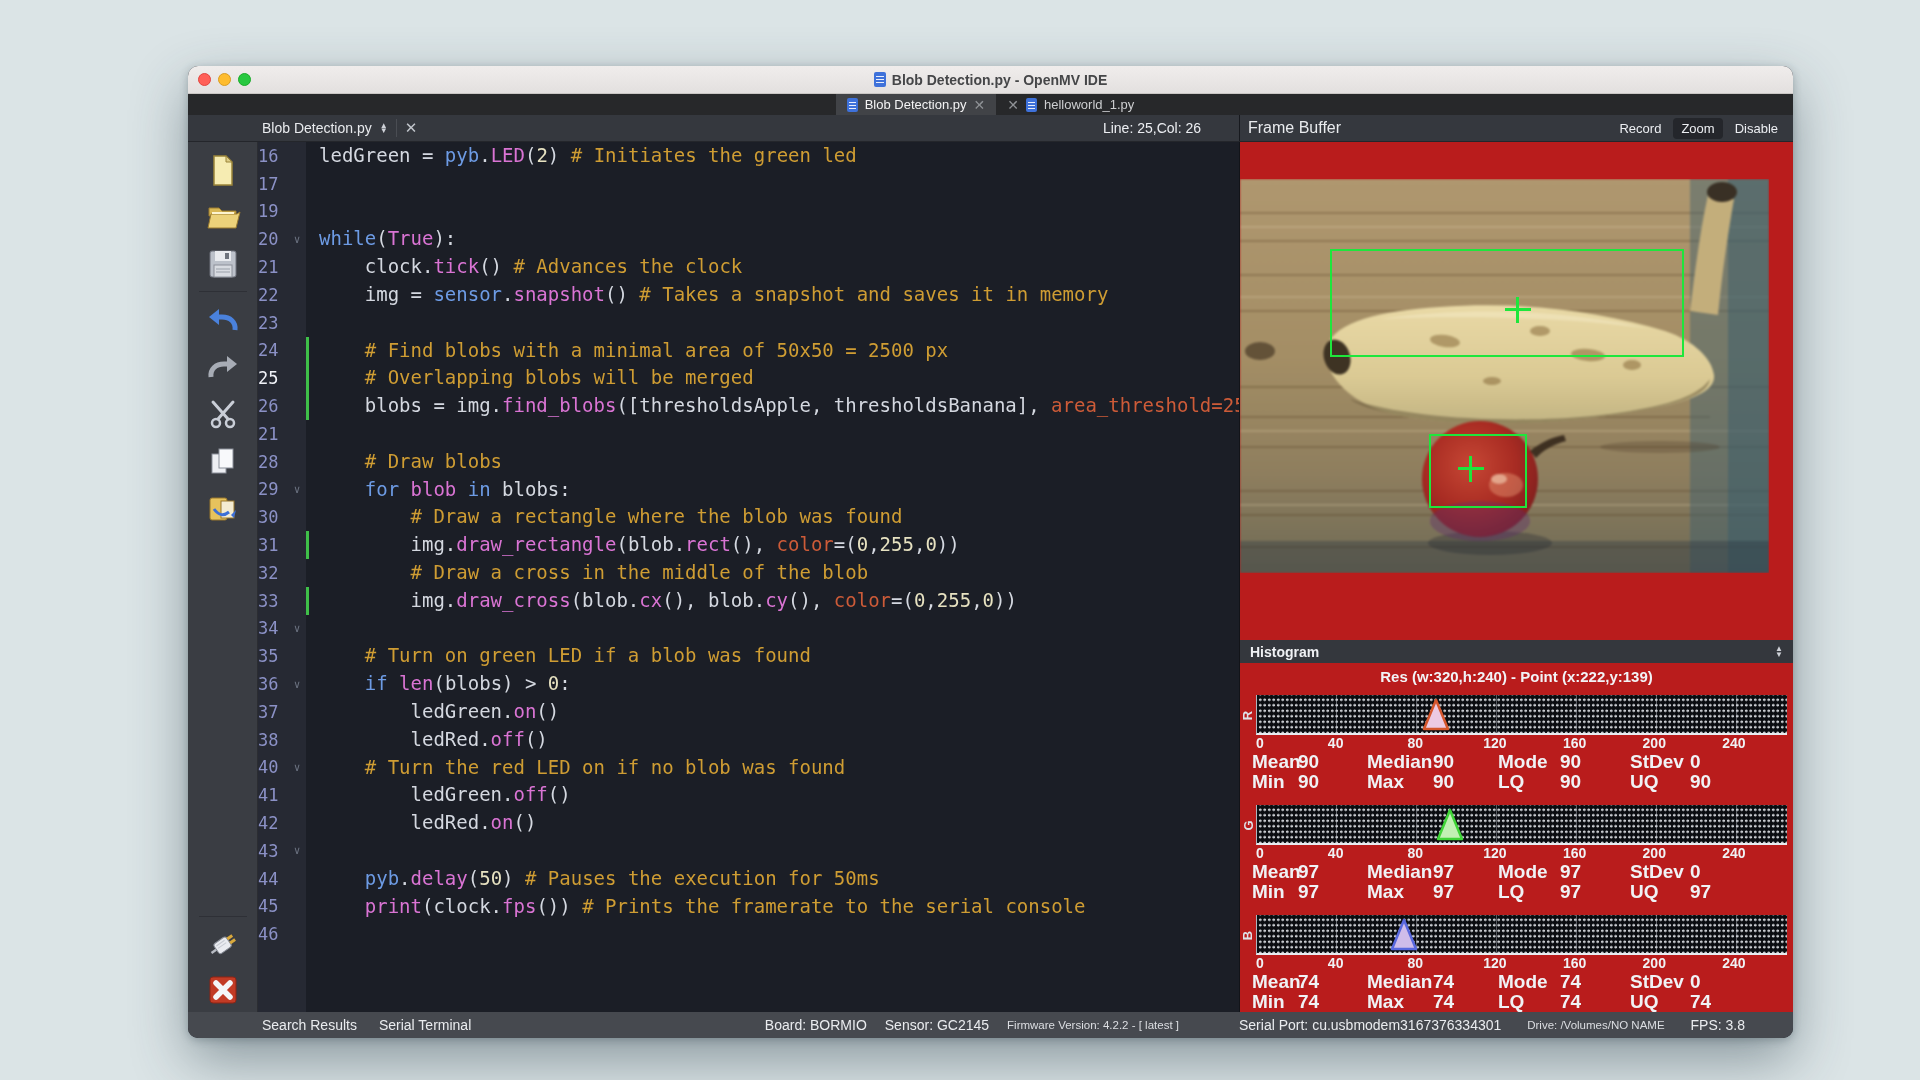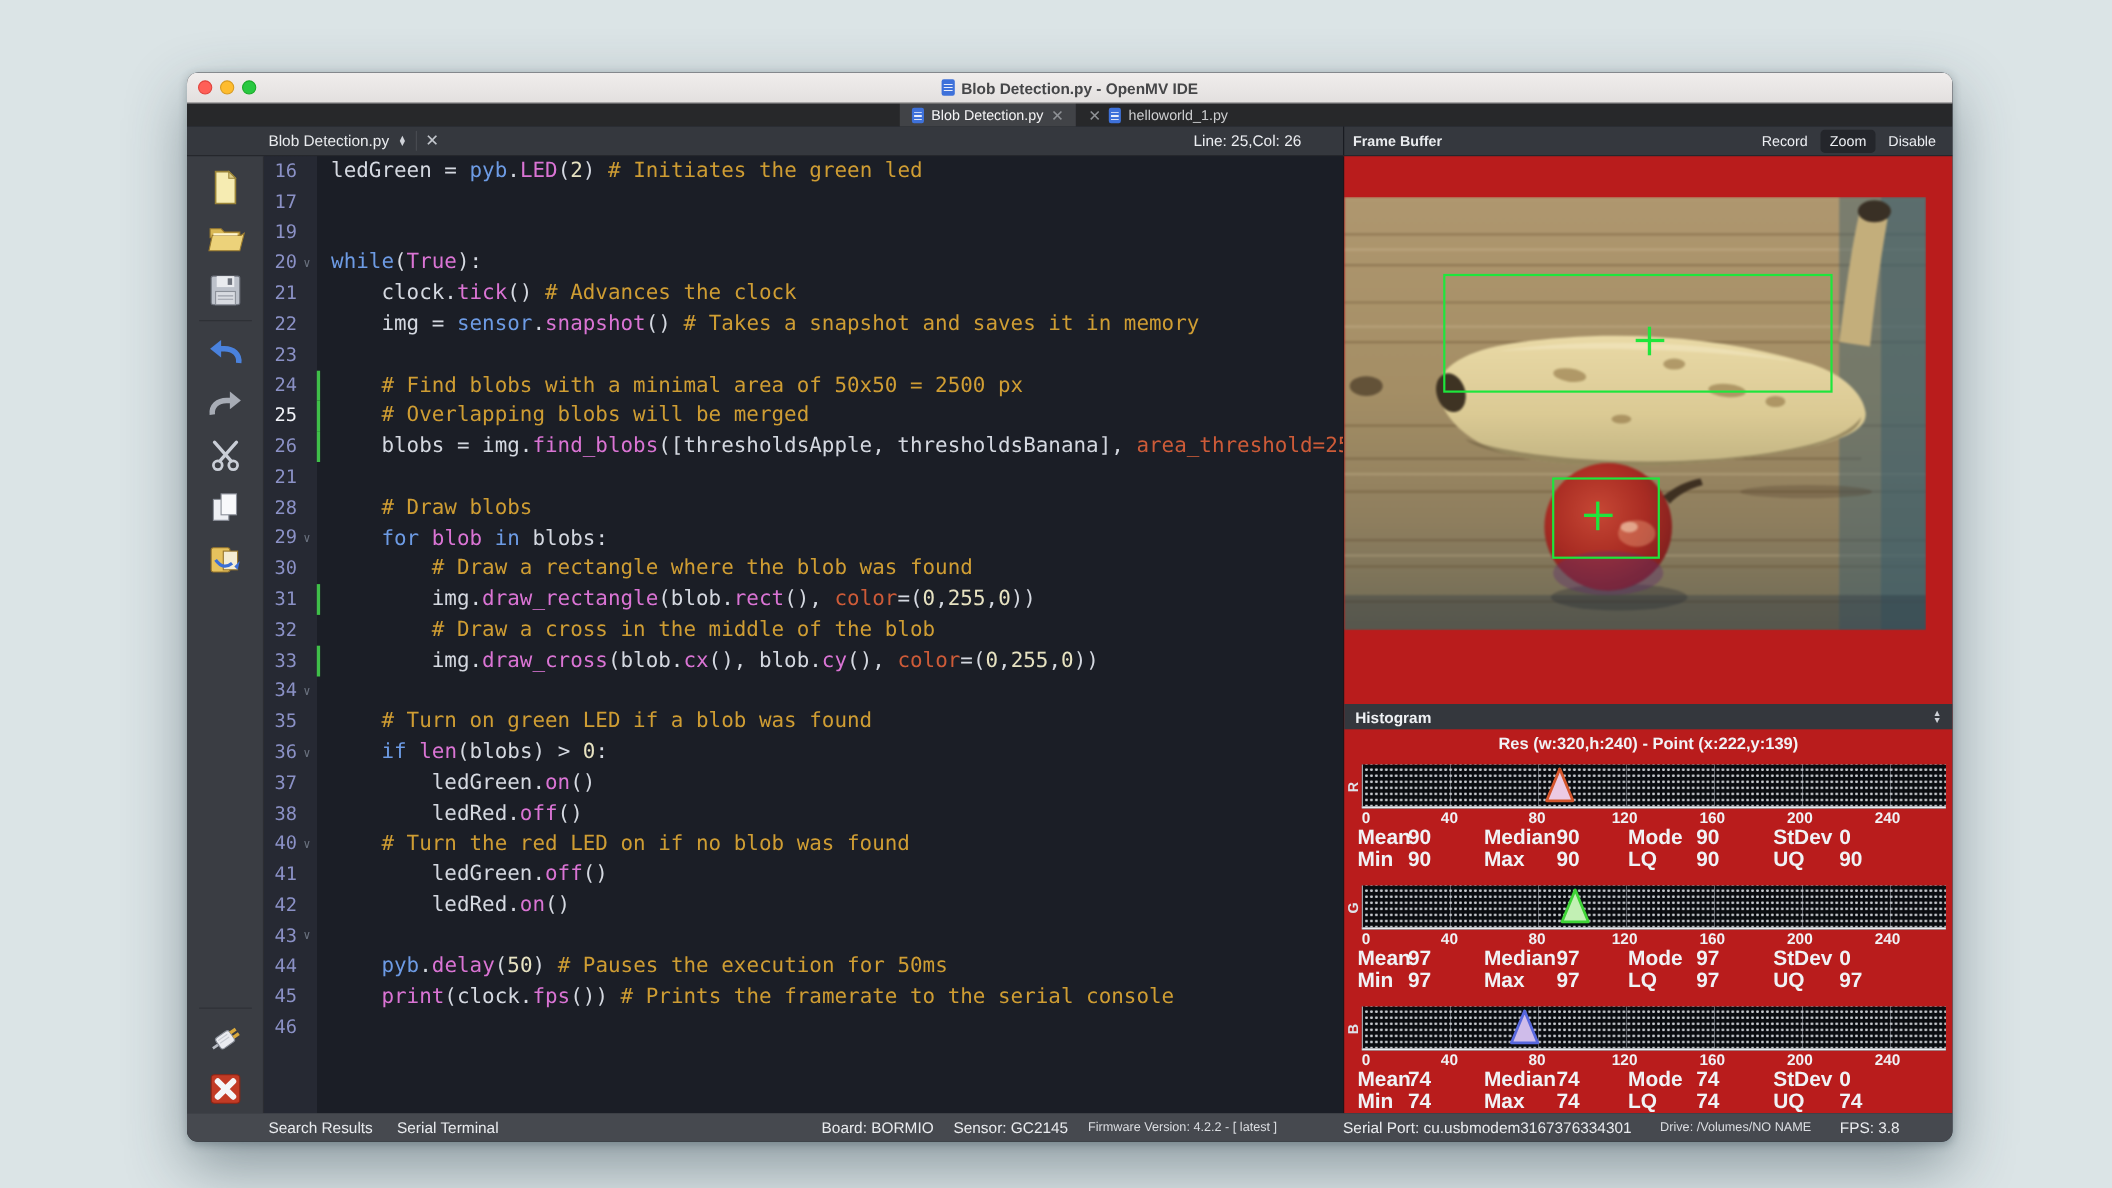--- a/index.html
+++ b/index.html
@@ -1,19 +1,19 @@
 <!DOCTYPE html>
 <html><head>
 <meta charset="utf-8">
 <style>
   * { margin:0; padding:0; box-sizing:border-box; }
   html,body { width:1920px; height:1080px; overflow:hidden; background:#dbe4e6;
               font-family:"Liberation Sans", sans-serif; }
 
-  .window { position:absolute; left:170px; top:66px; width:1605px; height:972px;
+  .window { position:absolute; left:188px; top:66px; width:1605px; height:972px;
             border-radius:10px; overflow:hidden; background:#1c1f27;
             box-shadow:0 22px 55px rgba(40,60,70,.45), 0 2px 8px rgba(40,60,70,.3);
             display:flex; flex-direction:column; }
 
   
   .titlebar { height:28px; background:linear-gradient(#f0edec,#e3e0df);
               border-bottom:1px solid #c9c6c4; position:relative;
               display:flex; align-items:center; justify-content:center; flex:0 0 28px;}
   .traffic { position:absolute; left:10px; top:0; height:100%; display:flex; align-items:center; gap:7px; }
   .tl { width:13px; height:13px; border-radius:50%; }
@@ -36,40 +36,40 @@
 
   
   .toolbar { height:27px; flex:0 0 27px; background:#35383e; display:flex; align-items:center;
              color:#e9ebee; font-size:14px; border-bottom:1px solid #24262b; }
   .tb-left { width:1051px; display:flex; align-items:center; height:100%; }
   .docsel { margin-left:74px; display:flex; align-items:center; gap:8px; height:100%; }
   .updn { display:flex; flex-direction:column; line-height:5.5px; font-size:8px; color:#cfd2d8; }
   .selx { color:#c2c6cc; font-size:15px; border-left:1px solid #4a4d53; padding-left:8px; }
   .linecol { margin-left:auto; margin-right:38px; font-size:14px; color:#eceef2; }
   .fb-head { width:554px; height:100%; display:flex; align-items:center; border-left:1px solid #17191e; }
-  .fb-label { padding-left:8px; font-size:13px;font-weight:bold; }
+  .fb-label { padding-left:8px; font-size:16px; }
   .fb-btns { margin-left:auto; display:flex; align-items:center; gap:4px; padding-right:7px; }
   .fb-btn { font-size:13px; color:#eceef2; padding:3px 8px; border-radius:4px; }
   .fb-btn.pressed { background:#24262b; }
 
   
   .main { flex:1; display:flex; min-height:0; }
 
   
   .iconstrip { width:70px; flex:0 0 70px; background:#3a3d43; border-right:1px solid #2b2d32;
                display:flex; flex-direction:column; align-items:center; padding-top:4px; }
   .tool { width:70px; height:47px; display:flex; align-items:center; justify-content:center; }
   .sep { width:48px; height:1px; background:#2e3036; margin:4px 0; }
   .spacer { flex:1; }
 
   
   .editor { flex:1; min-width:0; background:linear-gradient(90deg,#262933 48px,#1b1e26 48px);
             overflow:hidden; font-family:"DejaVu Sans Mono", monospace; }
   .cl { display:flex; align-items:center; height:27.8px; }
-  .ln { width:30px; text-align:right; font-size:17px; color:#8b91c6; flex:0 0 30px; }
+  .ln { width:30px; font-size:17px; color:#8b91c6; flex:0 0 30px; }
   .ln.cur { color:#f0f2f8; font-weight:normal; }
   .fold { width:18px; flex:0 0 18px; text-align:center; font-size:11px; color:#6b7280; }
   .bar { width:3px; flex:0 0 3px; height:100%; background:transparent; }
   .bar.chg { background:#3fbf49; }
   .codeln { white-space:pre; font-size:19px; padding-left:10px; line-height:27.8px; }
   .t-p{color:#d4d8e0} .t-k{color:#6d9be4} .t-f{color:#da74d4}
   .t-c{color:#cf9d33} .t-r{color:#cd5b38} .t-n{color:#e7e2c1}
 
   
   .rightpanel { width:554px; flex:0 0 554px; background:#b91c1c; border-left:1px solid #121419;

